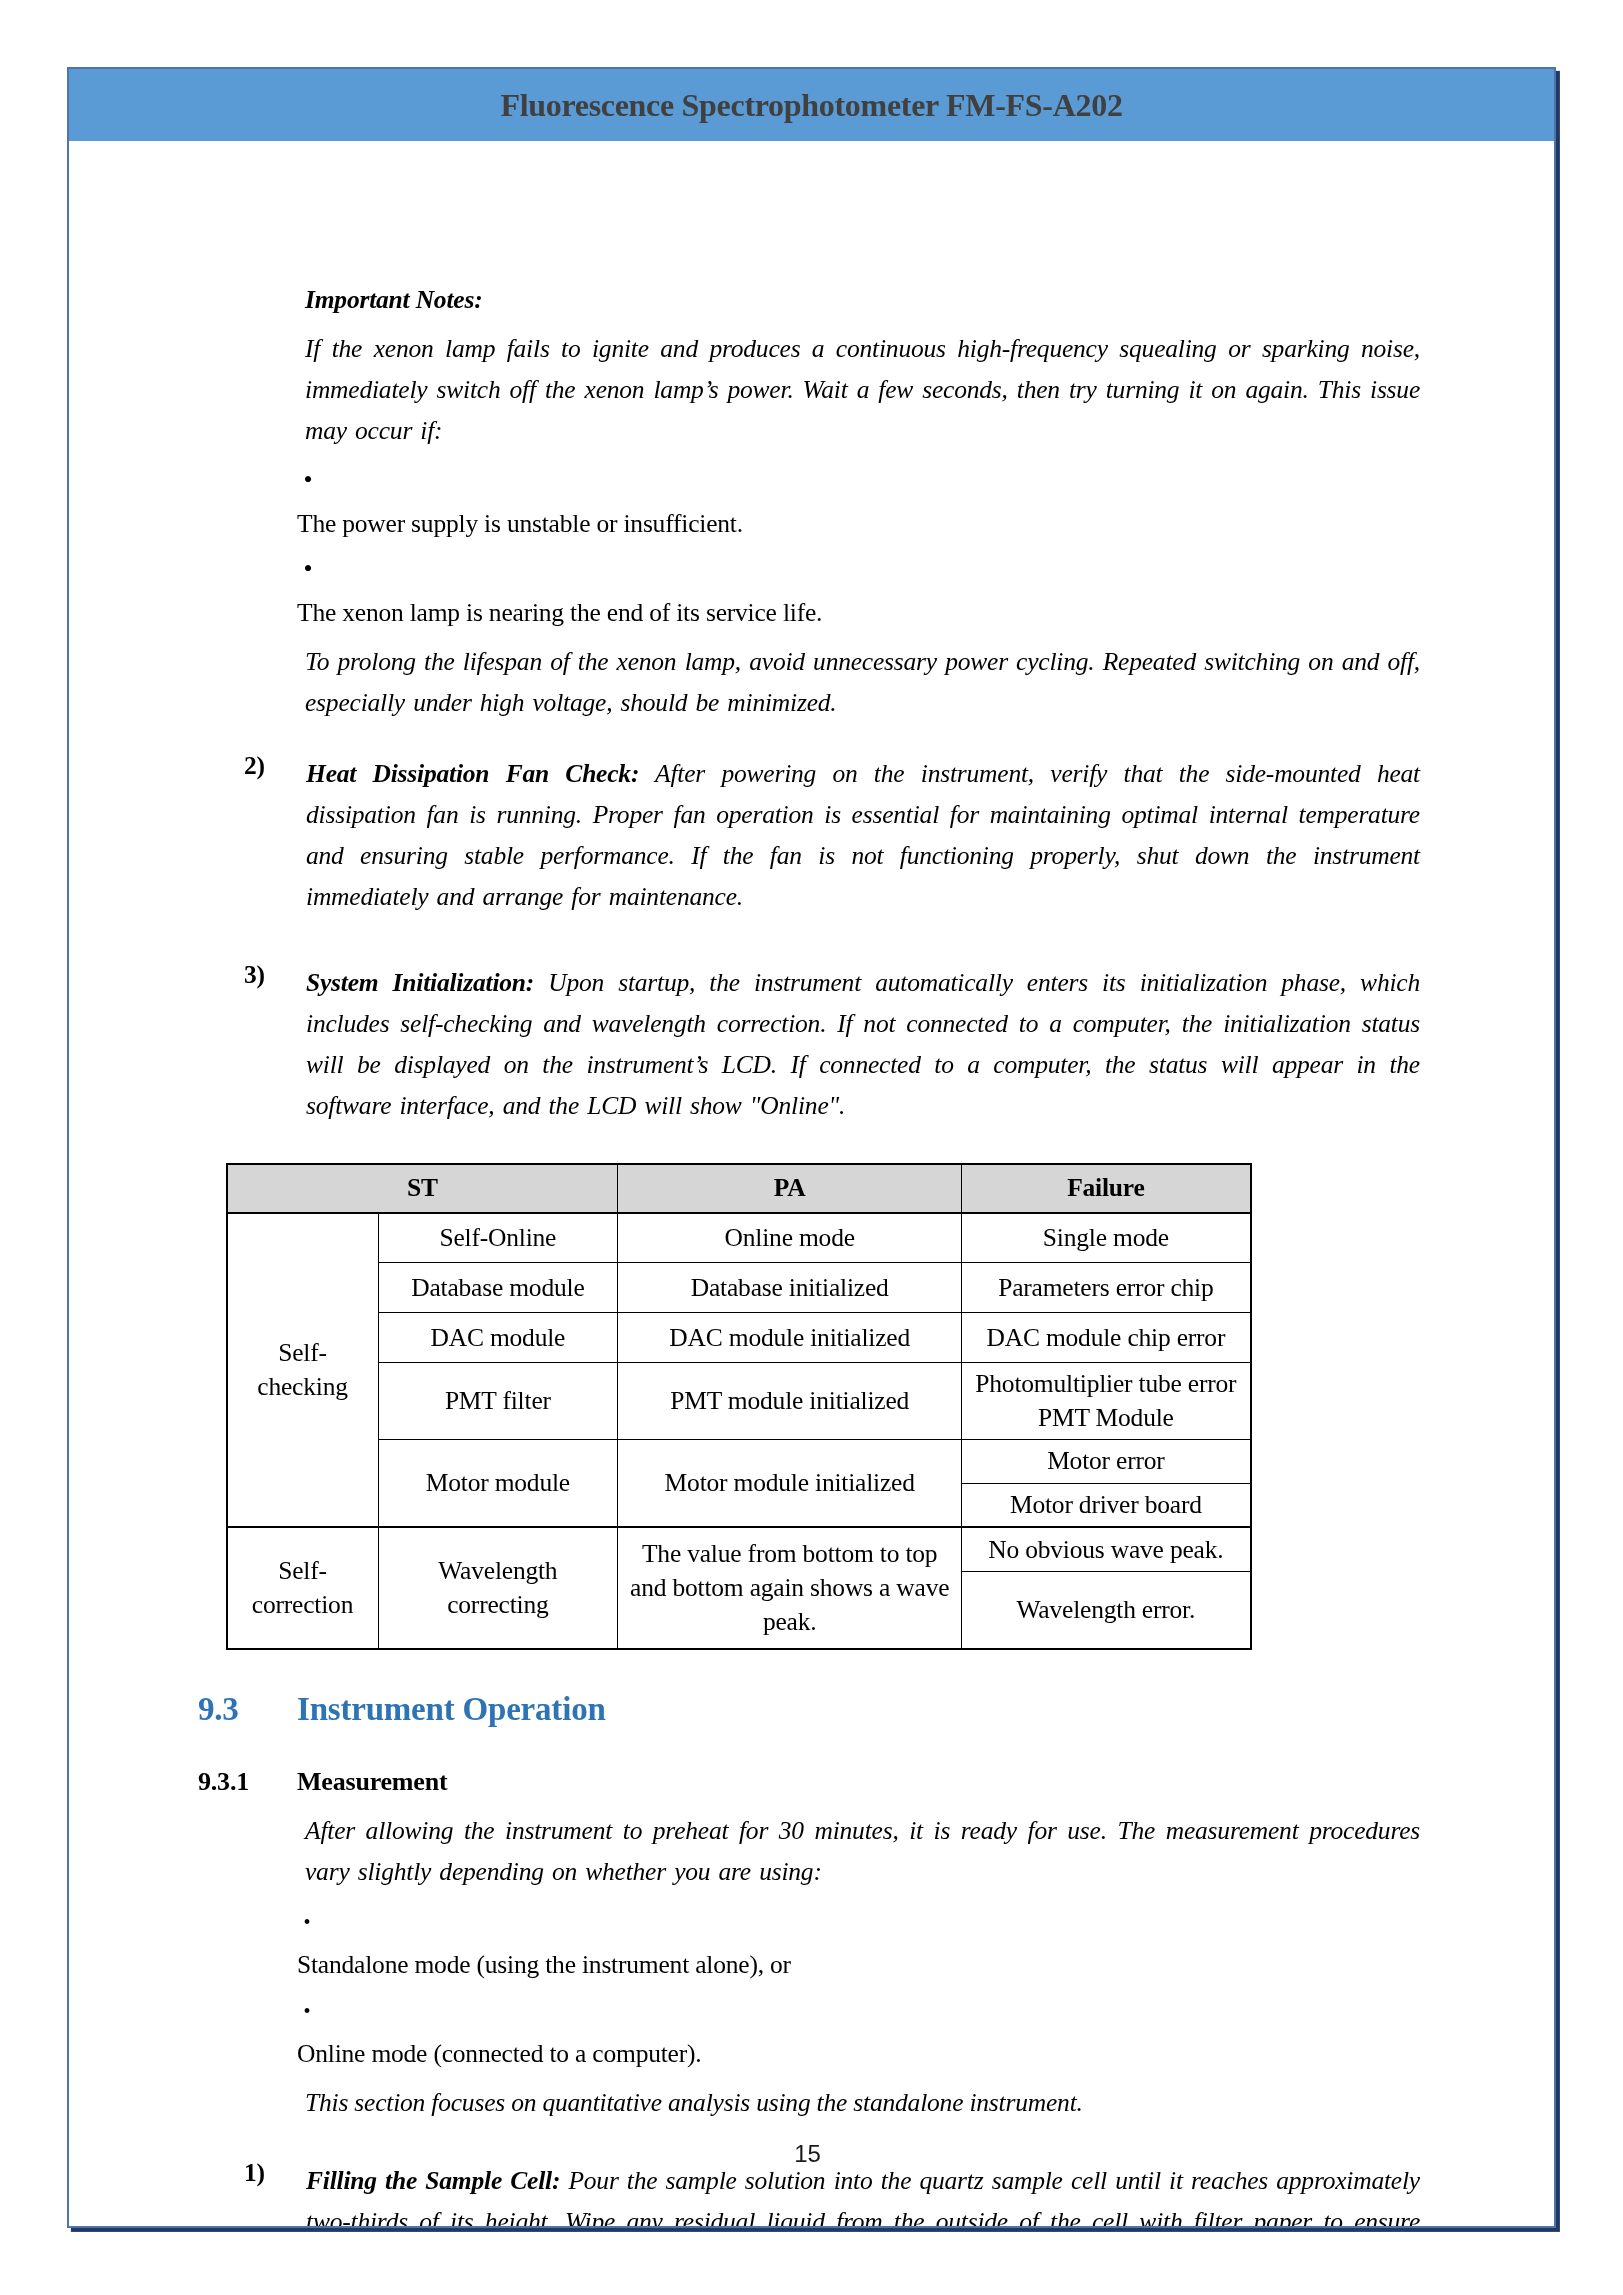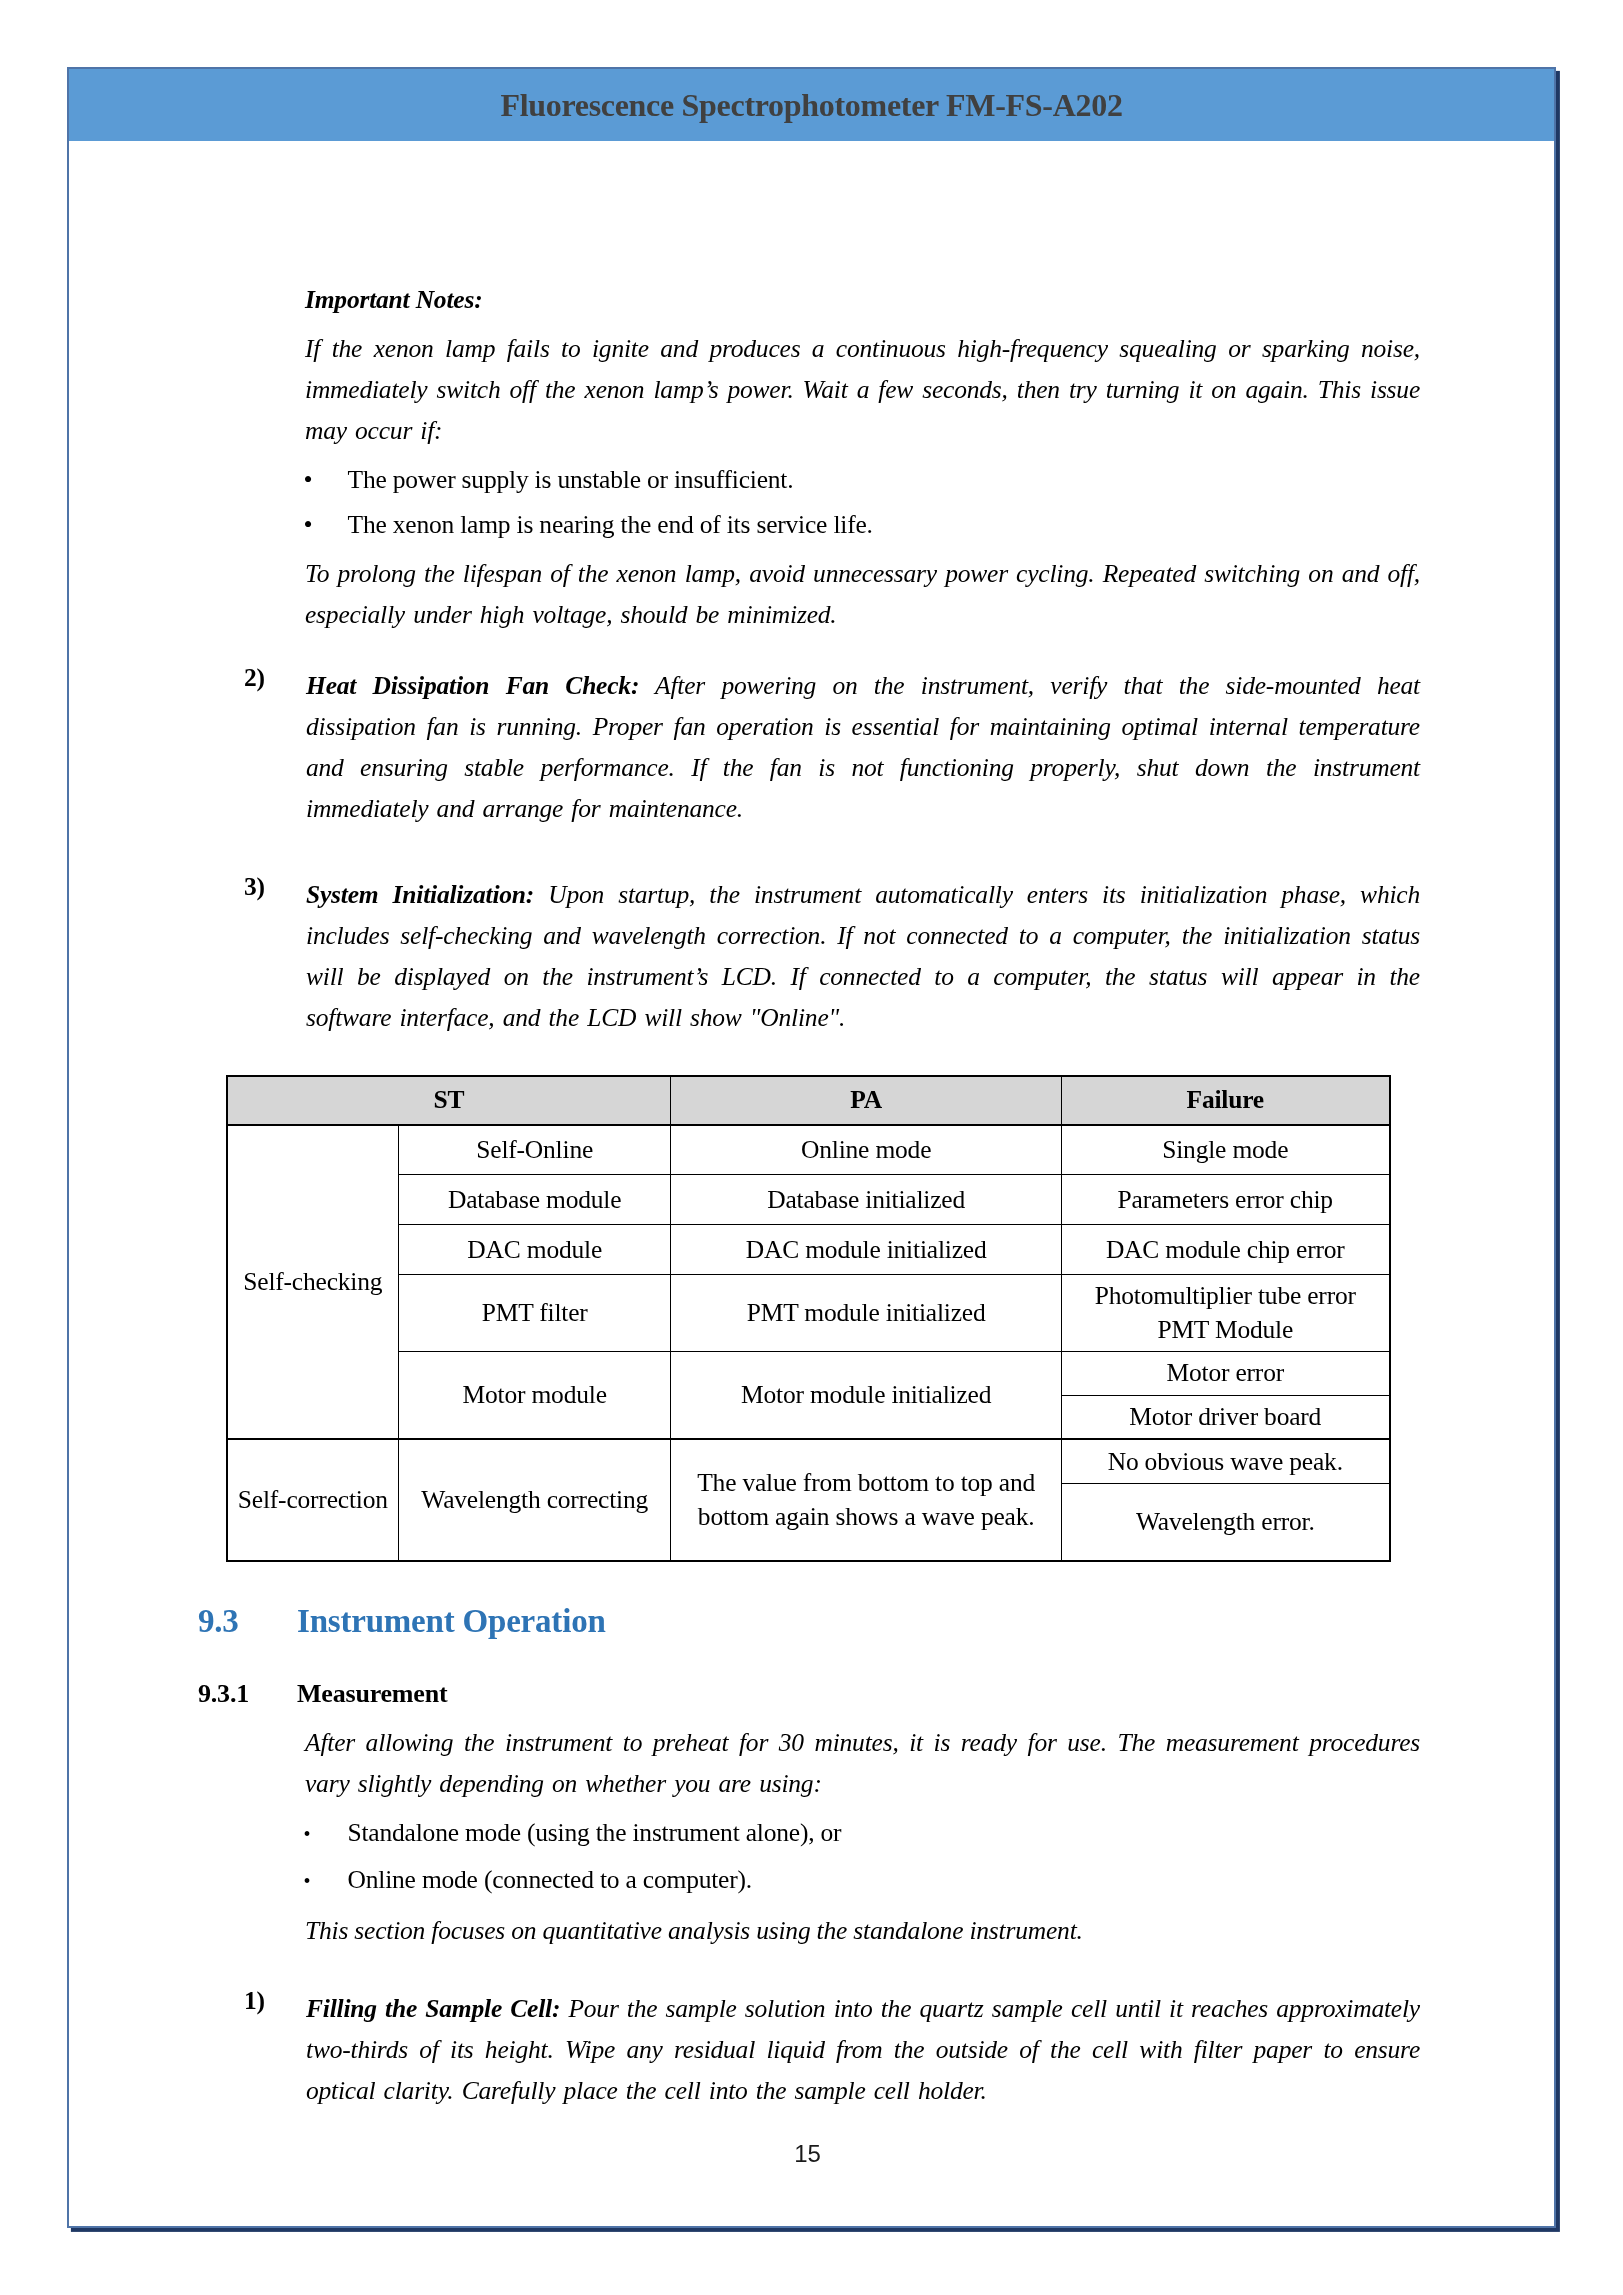--- a/index.html
+++ b/index.html
@@ -17,34 +17,34 @@
     display:flex; align-items:center; justify-content:center;
   }
   .title-text { font-size:32px; font-weight:bold; color:#404040; letter-spacing:-0.3px; }
 
   .content { padding:130px 126px 0 129px; font-size:25.5px; line-height:41px; letter-spacing:-0.2px; }
   .just { text-align:justify; word-spacing:2px; }
   .indent { margin-left:99px; }
   .bold { font-weight:bold; }
   p { margin:8px;font-style:italic; }
 
-  .bullet-row { display:flex; margin:3.9px 0; }
+  .bullet-row { display:flex; margin:3.9px 0;flex-direction:column; }
   .bullet-row .dot { flex:0 0 44px; padding-left:6.5px; }
   .dot-large::before { content:"•"; font-size:26px; }
   .dot-small::before { content:"•"; font-size:20px; }
   .bullet-text { flex:1; }
 
   .num-item { display:flex; }
   .num-col { flex:0 0 54px; margin-left:46px; font-weight:bold; }
   .num-body { flex:1; }
   .mt-a { margin-top:22px; }
   .mt-b { margin-top:29px; }
 
   .status-table {
-    border-collapse:collapse; margin:29px 0 0 27.5px; width:1165px;
+    border-collapse:collapse; margin:29px 0 0 27.5px; width:1026px;
     border:2.6px solid #000; font-size:25.5px; table-layout:fixed;
   }
   .status-table td {
     border:1.3px solid #000; text-align:center; vertical-align:middle;
     padding:3.9px 7.9px; line-height:34px; overflow:hidden;
   }
   .status-table tr.thead td { background:#d6d6d6; font-weight:bold; height:39px; border-bottom:2px solid #000; }
   .status-table td.r-std { height:41px; }
   .status-table td.r-sub { height:35px; }
   .status-table tr.group2 td { border-top:2px solid #000; }

